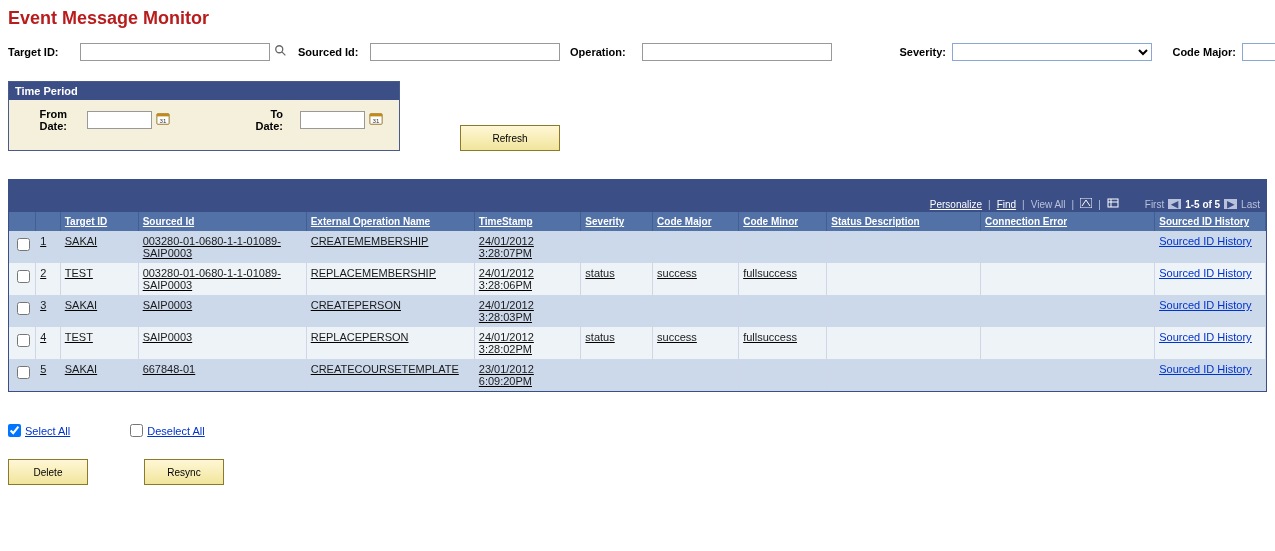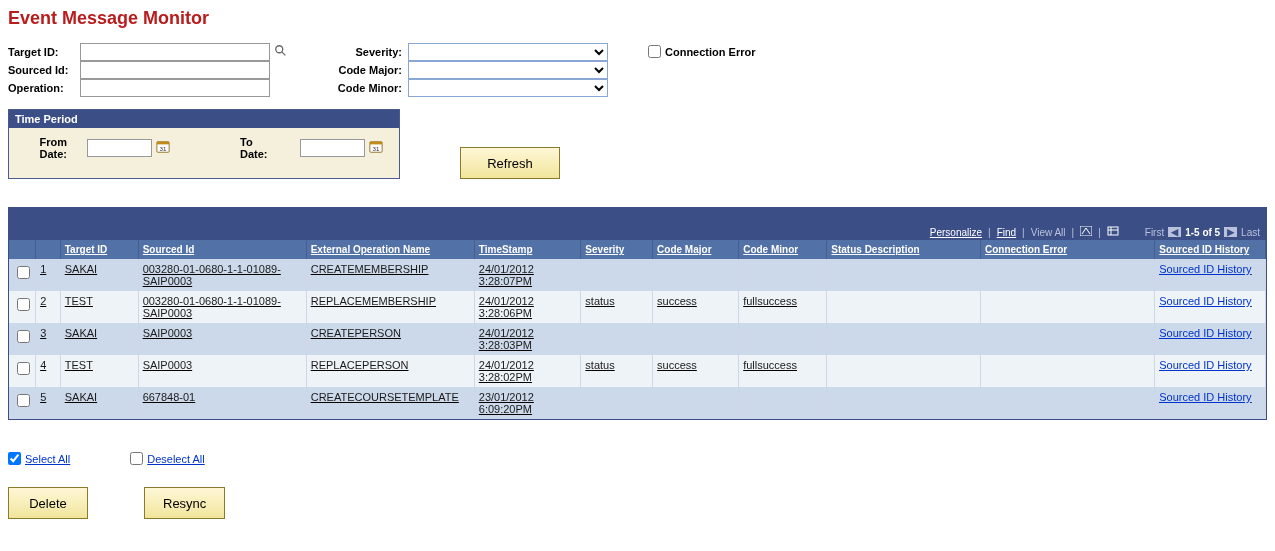--- a/index.html
+++ b/index.html
@@ -15,21 +15,21 @@
       color: #b91c1c;
       font-size: 18px;
       font-weight: bold;
       margin-bottom: 14px;
     }
     .filters {
       display: flex;
       gap: 40px;
       align-items: flex-start;
     }
-    .filter-col { display: flex; flex-direction: column; }
+    .filter-col { display: flex; gap: 10px; }
     .filter-row { display: flex; align-items: center; }
     .filter-label { width: 72px; font-weight: bold; text-align: left; }
     .filter-label2 { width: 80px; font-weight: bold; text-align: right; padding-right: 6px;}
     input[type="text"].field {
       border: 1px solid #999;
       height: 18px;
       padding: 1px 3px;
       font-size: 11px;
     }
     .w190 { width: 190px; }
@@ -66,31 +66,31 @@
     .time-period .tp-header {
       background: #3b4e86;
       color: #fff;
       font-weight: bold;
       padding: 3px 6px;
       font-size: 11px;
     }
     .tp-body { padding: 8px 8px 10px 8px; }
     .tp-row { display:flex; align-items:center; margin-bottom:8px; }
     .tp-lbl { font-weight:bold; width: 70px; text-align:right; padding-right:20px; }
-    .tp-lbl2 { font-weight:bold; width: 60px; padding-right:17px; margin-left:70px; }
+    .tp-lbl2 { font-weight:bold; width: 60px; text-align:right; padding-right:17px; margin-left:70px; }
     .cal-icon { margin-left:4px; color:#c38a19; cursor:pointer; }
 
     .btn {
       border: 1px solid #8a7a2a;
       background: linear-gradient(#fff7d6, #f1e59c);
       padding: 2px 20px;
-      font-size: 13px;
+      font-size: 10px;
       cursor: pointer;
       min-width: 100px;
-      height: 32px;
+      height: 26px;
     }
     .btn-small { min-width: 80px; padding: 2px 18px;}
     .refresh-wrap { margin-left: 60px; margin-top: -20px; }
 
     
     .grid-wrap {
       margin-top: 28px;
       border: 1px solid #3b4e86;
     }
     .grid-top {

